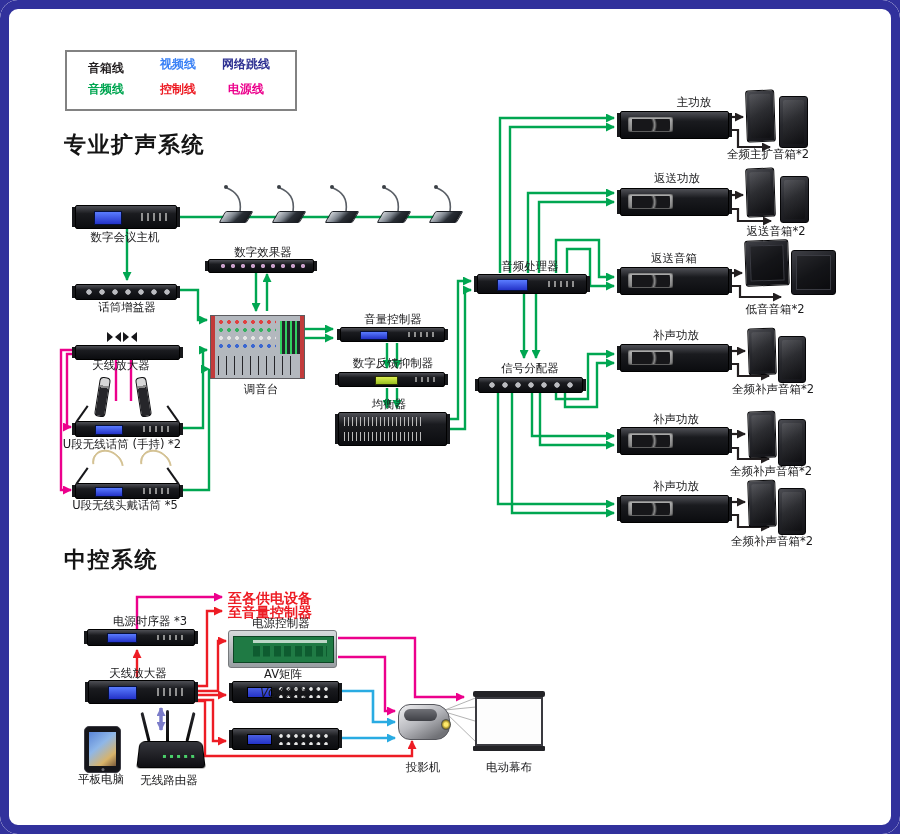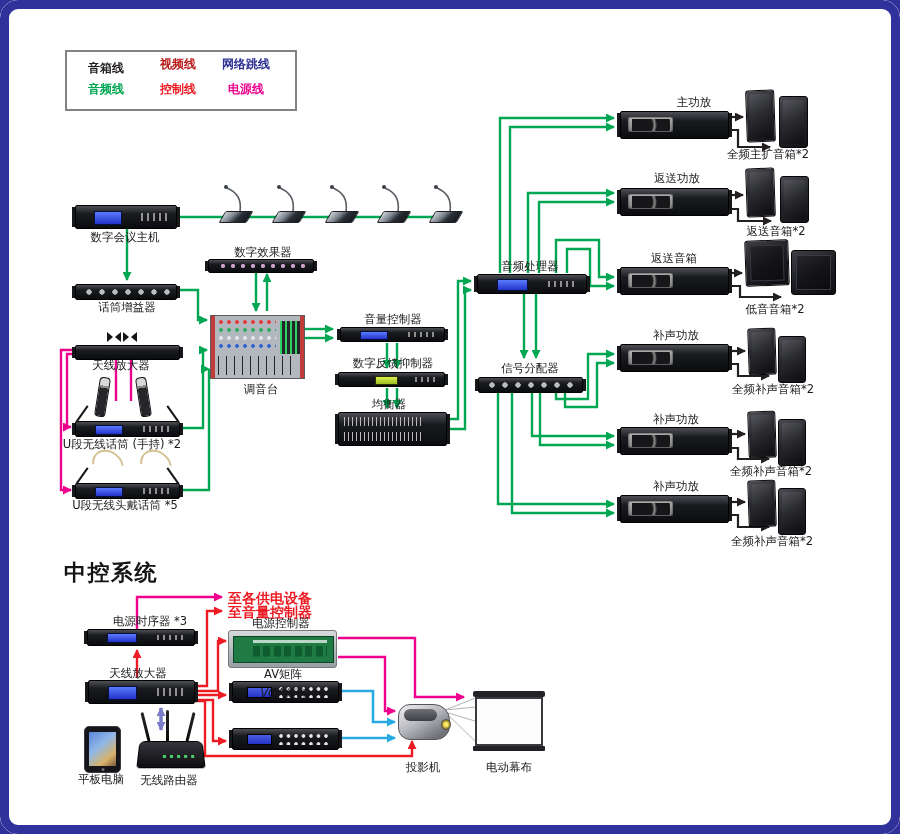--- a/index.html
+++ b/index.html
@@ -6,21 +6,21 @@
   body{width:900px;height:834px;position:relative;background:#31319c;font-family:"DejaVu Sans",sans-serif;}
   .canvas{position:absolute;inset:0;background:#ffffff;border-radius:18px;overflow:hidden;}
   .frame{position:absolute;inset:0;border:9px solid #31319c;border-radius:18px;pointer-events:none;z-index:40;}
   svg.wires{position:absolute;left:0;top:0;z-index:3;}
   
   .sec-title{position:absolute;z-index:6;font-size:22px;font-weight:700;color:#141414;letter-spacing:1.5px;white-space:nowrap;}
   .lbl{position:absolute;z-index:6;transform:translateX(-50%);white-space:nowrap;font-size:11.5px;color:#1a1a1c;}
   .ann{position:absolute;z-index:6;font-size:14px;font-weight:700;color:#ed1c24;white-space:nowrap;}
   .leg-box{position:absolute;left:65px;top:50px;width:228px;height:57px;border:2px solid #828282;background:#fff;z-index:5;}
   .leg{position:absolute;z-index:6;transform:translateX(-50%);font-size:12px;font-weight:600;white-space:nowrap;}
-  .leg-speaker{color:#231f20}.leg-video{color:#b91c1c}.leg-network{color:#2e3192}
+  .leg-speaker{color:#231f20}.leg-video{color:#3b82f6}.leg-network{color:#2e3192}
   .leg-audio{color:#00a651}.leg-control{color:#ed1c24}.leg-power{color:#ec008c}
   
   .dev{position:absolute;z-index:4;}
   .rack{background:linear-gradient(#4e4f55 0%,#1a1b1f 35%,#0b0c0f 100%);border:1px solid #000;border-radius:2px;
         box-shadow:-5px 0 0 -2px #17181b,5px 0 0 -2px #17181b;}
   .lcd::before{content:'';position:absolute;left:18%;top:22%;width:26%;height:54%;background:linear-gradient(#5a7cff,#2332c8);border:1px solid #05103d;}
   .lcd::after{content:'';position:absolute;right:7%;top:32%;width:28%;height:36%;background:repeating-linear-gradient(90deg,#909090 0 2px,rgba(0,0,0,0) 2px 6px);}
   .lcdg::before{content:'';position:absolute;left:34%;top:22%;width:20%;height:54%;background:linear-gradient(#dcee52,#9abf20);border:1px solid #2a3003;}
   .lcdg::after{content:'';position:absolute;right:6%;top:30%;width:22%;height:40%;background:repeating-linear-gradient(90deg,#8a8a8a 0 2px,rgba(0,0,0,0) 2px 6px);}
   .knobs::after{content:'';position:absolute;left:8%;top:22%;width:86%;height:56%;background:radial-gradient(circle at 5px 50%,#bbbcc0 2.4px,rgba(0,0,0,0) 3px);background-size:13px 100%;}
@@ -86,21 +86,22 @@
 <div class="canvas">
 
   <div class="leg-box"></div>
   <div class="leg leg-speaker" style="left:106px;top:60px;">音箱线</div>
   <div class="leg leg-video" style="left:178px;top:56px;">视频线</div>
   <div class="leg leg-network" style="left:246px;top:56px;">网络跳线</div>
   <div class="leg leg-audio" style="left:106px;top:81px;">音频线</div>
   <div class="leg leg-control" style="left:178px;top:81px;">控制线</div>
   <div class="leg leg-power" style="left:246px;top:81px;">电源线</div>
 
-  <div class="sec-title" style="left:64px;top:558px;">中控系统</div>
+  <div class="sec-title" style="left:64px;top:130px;">专业扩声系统</div>
+  <div class="sec-title" style="left:64px;top:545px;">中控系统</div>
 
   <div class="ann" style="left:228px;top:590px;">至各供电设备</div>
   <div class="ann" style="left:228px;top:604px;">至音量控制器</div>
 
   <div class="dev rack lcd" style="left:75px;top:205px;width:100px;height:22px;"></div>
   <div class="lbl" style="left:125px;top:230px;">数字会议主机</div>
 
   <div class="cmic" style="left:222px;top:211px;width:26px;height:10px;"></div>
   <div class="cmic" style="left:275px;top:211px;width:26px;height:10px;"></div>
   <div class="cmic" style="left:328px;top:211px;width:26px;height:10px;"></div>

